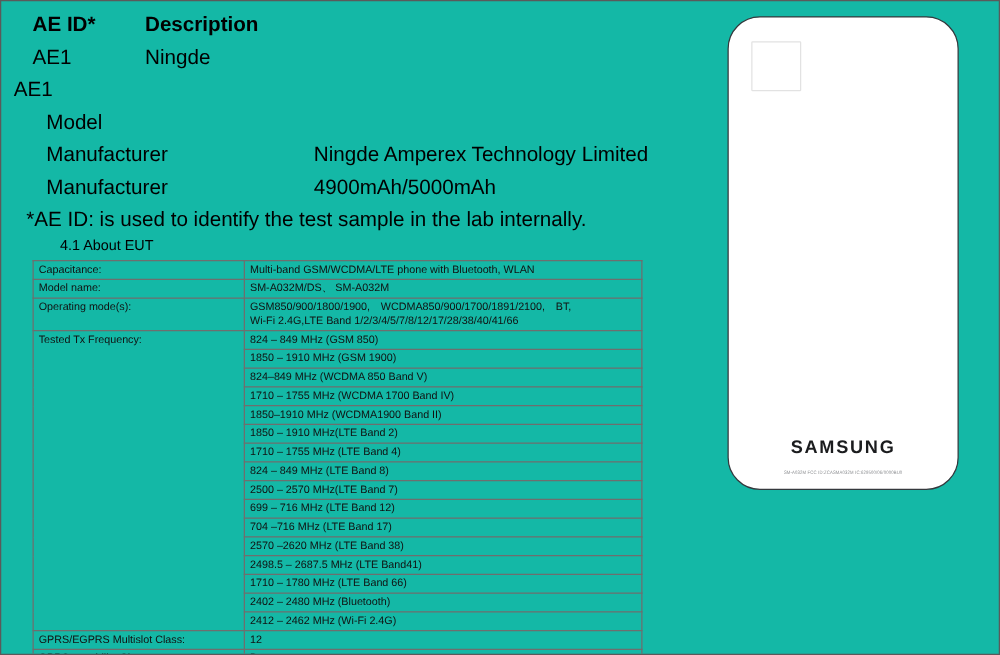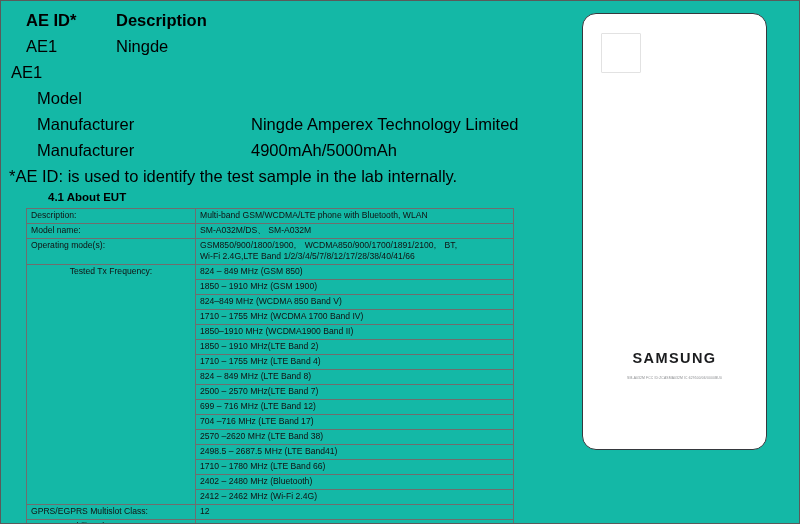--- a/index.html
+++ b/index.html
@@ -78,34 +78,34 @@
   .kv-key {
     width: 250px;
     padding-left: 36px;
     box-sizing: border-box;
     white-space: nowrap;
   }
   .kv-val {
     white-space: nowrap;
   }
   #ae-footnote {
-    padding-left: 8px;
+    padding-left: 20px;
     font-size: 16.5px;
     height: 26px;
     line-height: 26px;
     white-space: nowrap;
   }
 
   
   #section-heading {
     position: absolute;
     left: 47px;
     top: 190px;
     font-size: 11.5px;
-    font-weight: bold;
+    font-weight: normal;
     color: #000;
   }
 
   
   #eut-table {
     position: absolute;
     left: 25px;
     top: 207px;
     width: 488px;
     border-collapse: collapse;
@@ -119,21 +119,20 @@
     vertical-align: top;
     line-height: 1.28;
     white-space: nowrap;
     overflow: hidden;
   }
   #eut-table td.label-col {
     width: 160px;
   }
   td.tall-label {
     vertical-align: middle;
-    text-align: center;
   }
   .freq-row td {
     height: 10.6px;
   }
   .std-row td {
     height: 11px;
   }
   .opmode-cell {
     white-space: normal !important;
   }
@@ -147,23 +146,23 @@
     left: 556px;
     top: 0;
     width: 242px;
     height: 522px;
   }
   #phone-body {
     position: absolute;
     left: 25px;
     top: 12px;
     width: 185px;
-    height: 437px;
+    height: 379px;
     border: 1.4px solid #35383d;
-    border-radius: 14px;
+    border-radius: 26px;
     background: #ffffff;
     box-sizing: border-box;
   }
   #camera-module {
     position: absolute;
     left: 18px;
     top: 19px;
     width: 40px;
     height: 40px;
     border: 1.6px solid #e2e2e2;
@@ -233,21 +232,21 @@
 
       <div id="ae-footnote">*AE ID: is used to identify the test sample in the lab internally.</div>
     </div>
 
     <div id="section-heading">4.1 About EUT</div>
 
     <table id="eut-table">
       <tbody>
 
         <tr class="std-row">
-          <td class="label-col">Description:</td>
+          <td class="label-col">Capacitance:</td>
           <td>Multi-band GSM/WCDMA/LTE phone with Bluetooth, WLAN</td>
         </tr>
 
         <tr class="std-row">
           <td class="label-col">Model name:</td>
           <td>SM-A032M/DS、 SM-A032M</td>
         </tr>
 
         <tr>
           <td class="label-col">Operating mode(s):</td>

